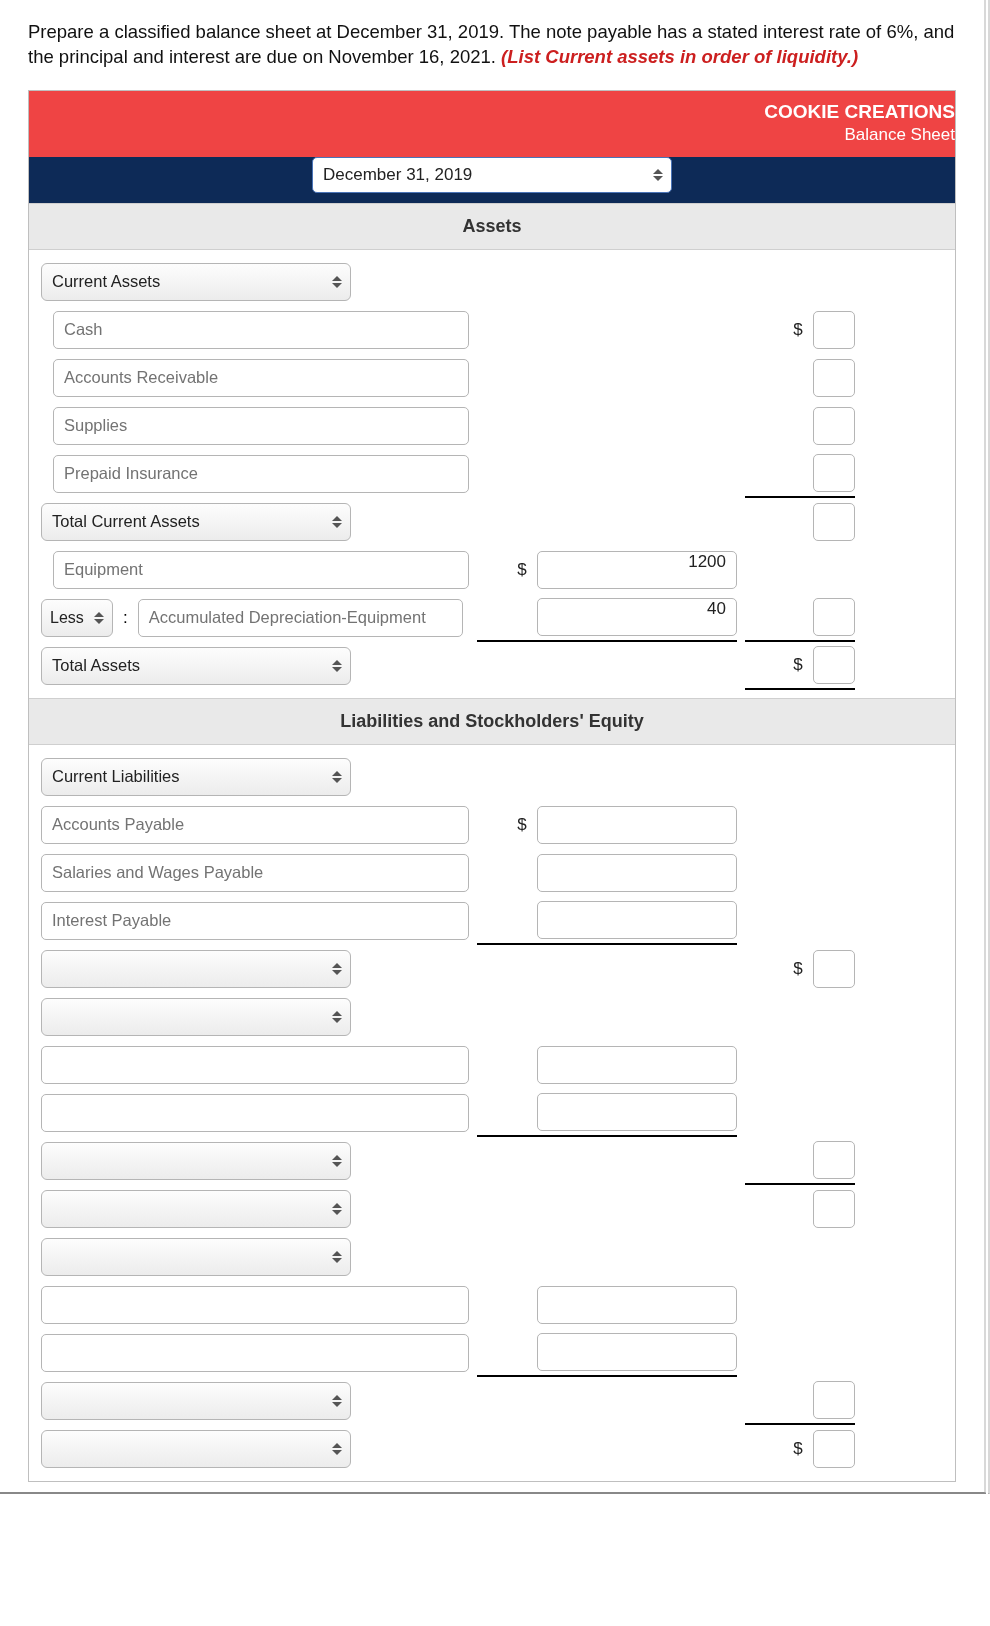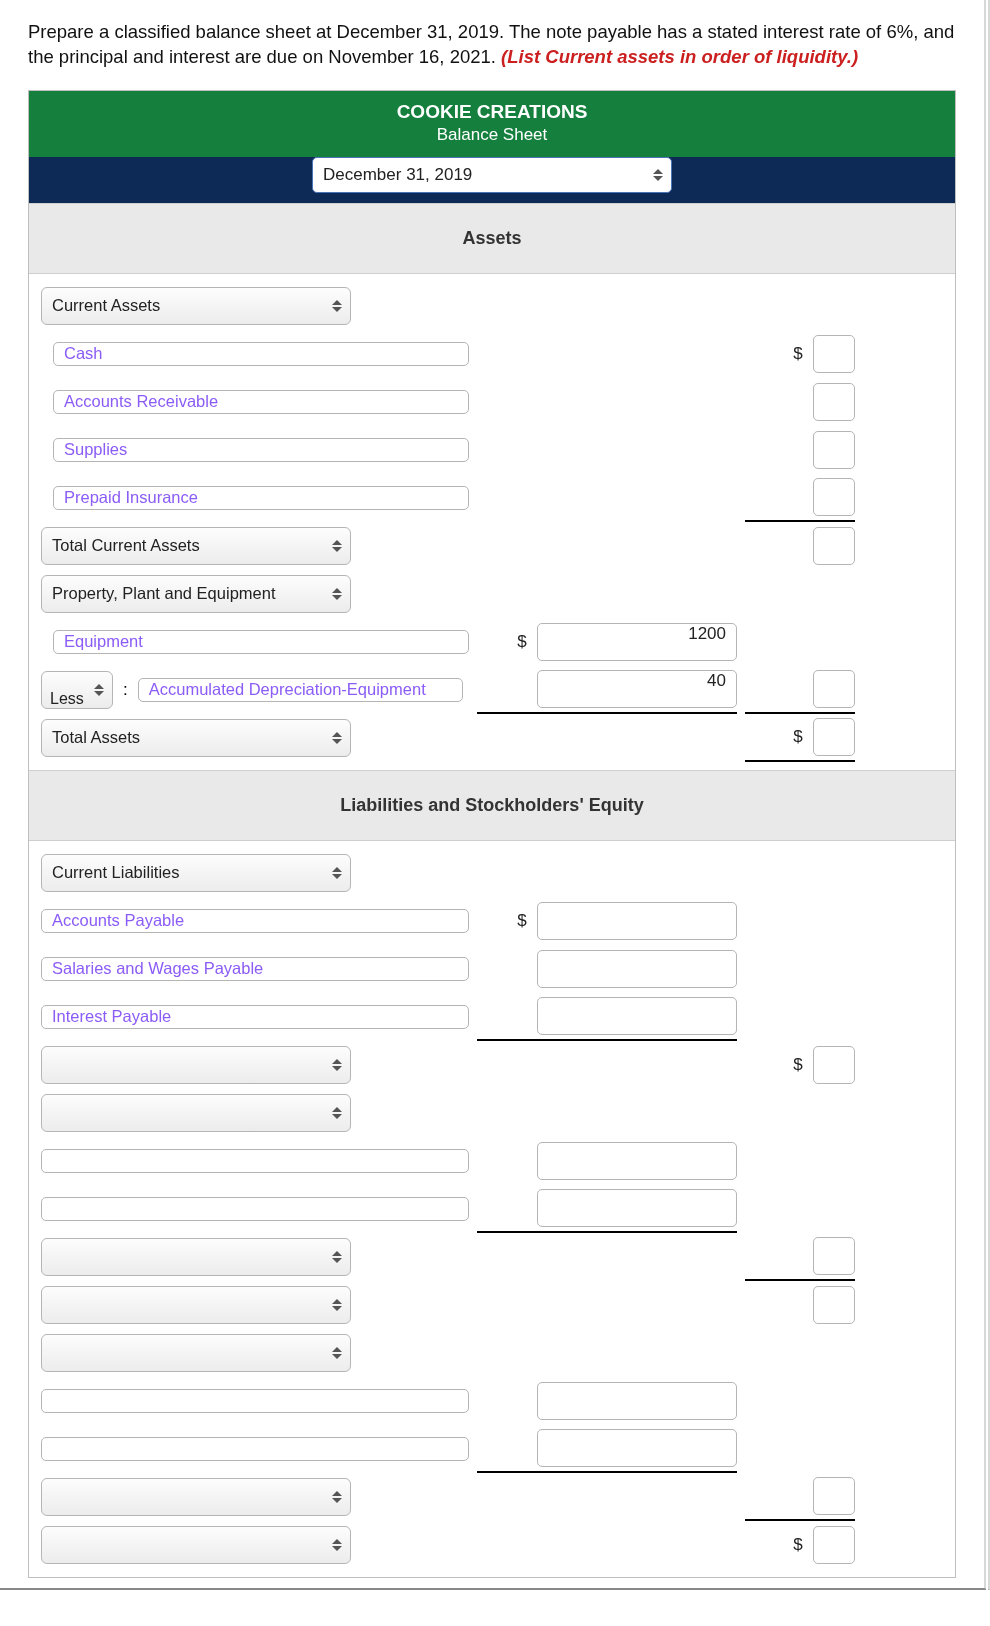--- a/index.html
+++ b/index.html
@@ -27,40 +27,40 @@
     font-size: 18.5px;
     line-height: 1.35;
     color: #111;
     margin-bottom: 20px;
   }
   .emph { color: #cc1f1f; font-style: italic; font-weight: bold; }
   .sheet {
     border: 1px solid #bfbfbf;
   }
   .hdr {
-    background: #15803d;
+    background: #ef4444;
     color: #fff;
-    text-align: center;
+    text-align: right;
     font-weight: 700;
     padding: 10px 0 12px 0;
     font-size: 19px;
   }
   .hdr .sub { font-size: 17px; font-weight: 400; margin-top: 2px; }
   .date-bar {
     background: #0d2a57;
     display: flex;
     justify-content: center;
     padding: 0 0 10px 0;
   }
   .section-bar {
     background: #e9e9e9;
     text-align: center;
     font-weight: 700;
     color: #333;
-    padding: 24px 0;
+    padding: 12px 0;
     font-size: 18px;
     border-top: 1px solid #cfcfcf;
     border-bottom: 1px solid #cfcfcf;
   }
   .body { padding: 4px 12px; }
   .row {
     display: flex;
     align-items: center;
     margin: 8px 0;
     min-height: 40px;
@@ -116,27 +116,27 @@
     content: "";
     width: 0; height: 0;
     border-left: 5px solid transparent;
     border-right: 5px solid transparent;
     margin: 0 auto;
   }
   .stepper::before { border-bottom: 5px solid #555; }
   .stepper::after { border-top: 5px solid #555; }
   .txt {
     flex: 1;
-    height: 24px;
+    height: 38px;
     border: 1px solid #b5b5b5;
     border-radius: 5px;
     background: #fff;
     padding: 0 10px;
     font-size: 16.5px;
-    color: #8b5cf6;
+    color: #737373;
     display: flex;
     align-items: center;
   }
   .txt-indent { margin-left: 12px; }
   .num {
     width: 200px;
     height: 38px;
     border: 1px solid #b5b5b5;
     border-radius: 5px;
     background: #fff;
@@ -164,21 +164,21 @@
     width: 72px;
     height: 38px;
     border: 1px solid #b5b5b5;
     border-radius: 6px;
     background: linear-gradient(#fdfdfd,#ececec);
     padding: 0 22px 0 8px;
     font-size: 16px;
     color: #222;
     position: relative;
     display: flex;
-    align-items: flex-end;
+    align-items: center;
   }
   .wider-txt { width: 325px; flex: none; }
 </style>
 </head>
 <body>
 
 <div class="container">
   <p class="prompt">
     <span>Prepare a classified balance sheet at December 31, 2019. The note payable has a stated interest rate of 6%, and the principal and interest are due on November 16, 2021. </span><span class="emph">(List Current assets in order of liquidity.)</span>
   </p>
@@ -265,30 +265,20 @@
             <span>Total Current Assets</span>
             <span class="stepper"></span>
           </div>
         </div>
         <div class="mid-col"></div>
         <div class="end-col">
             <div class="num-sm"></div>
           </div>
       </div>
 
-      <div class="row">
-        <div class="lbl-col">
-          <div class="sel sel-narrow">
-            <span>Property, Plant and Equipment</span>
-            <span class="stepper"></span>
-          </div>
-        </div>
-        <div class="mid-col"></div>
-        <div class="end-col"></div>
-      </div>
 
       <div class="row">
         <div class="lbl-col">
           <div class="txt txt-indent">
               <span>Equipment</span>
             </div>
         </div>
         <div class="mid-col">
           <span class="dol">$</span>
           <div class="num">

